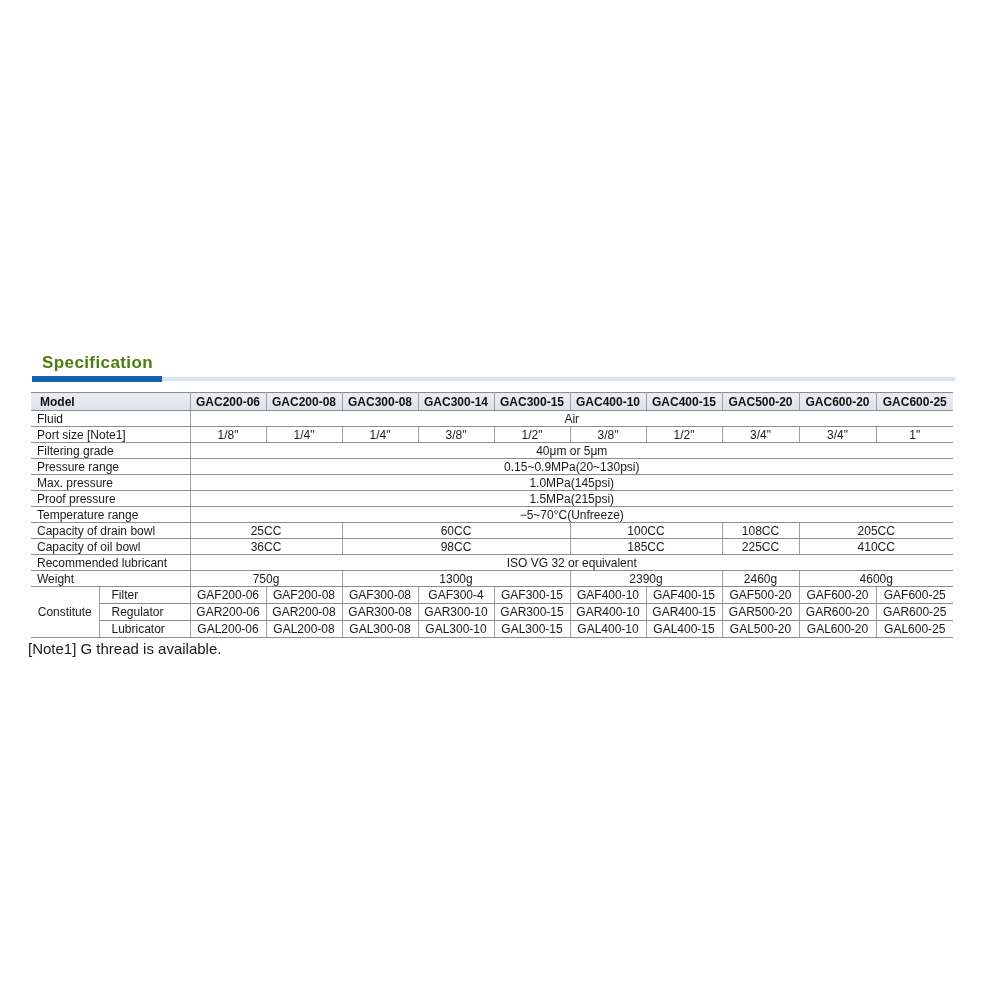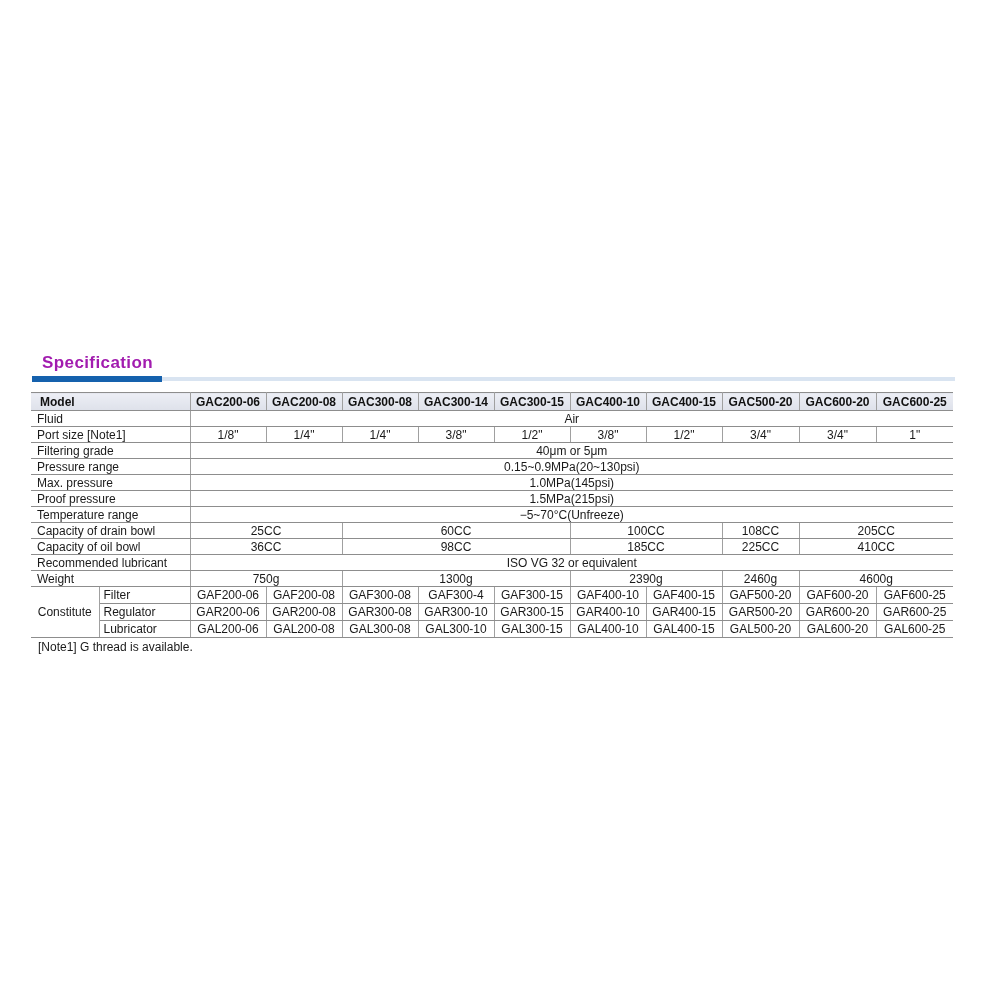--- a/index.html
+++ b/index.html
@@ -15,21 +15,21 @@
     position: relative;
     overflow: hidden;
   }
   .page-title {
     position: absolute;
     left: 42px;
     top: 353px;
     font-size: 17px;
     font-weight: bold;
     letter-spacing: 0.4px;
-    color: #a21caf;
+    color: #4d7c0f;
   }
   .title-rule {
     position: absolute;
     left: 32px;
     top: 376px;
     width: 923px;
     height: 6px;
   }
   .title-rule .rule-light {
     position: absolute;
@@ -90,29 +90,28 @@
   }
   .spec-table td.val {
     text-align: center;
   }
   .spec-table td.clbl {
     text-align: center;
     margin-top: 9px;
   }
   .spec-table td.slbl {
     text-align: left;
-    padding-left: 4px;
+    padding-left: 12px;
   }
   .footnote {
     position: absolute;
     left: 28px;
     top: 640px;
-    font-size: 12px;
+    font-size: 15px;
     color: #1a1a1a;
-    margin-left: 10px;
   }
 </style>
 </head>
 <body>
 
 <div class="page-title">Specification</div>
 
 <div class="title-rule">
   <div class="rule-light"></div>
   <div class="rule-dark"></div>

